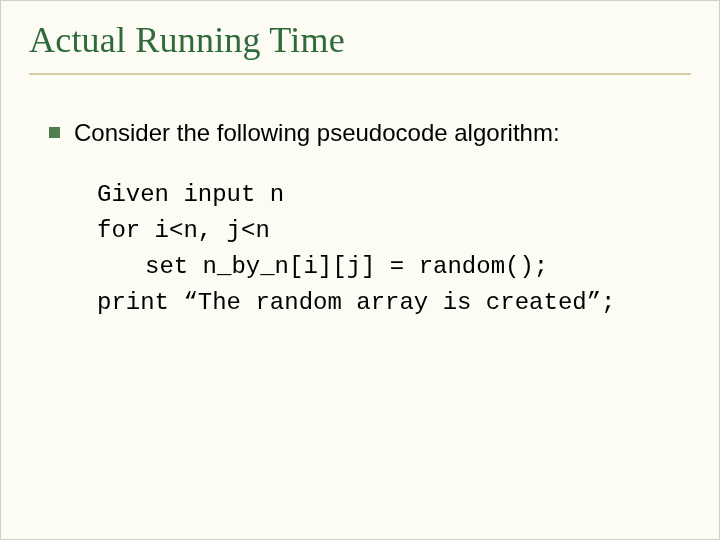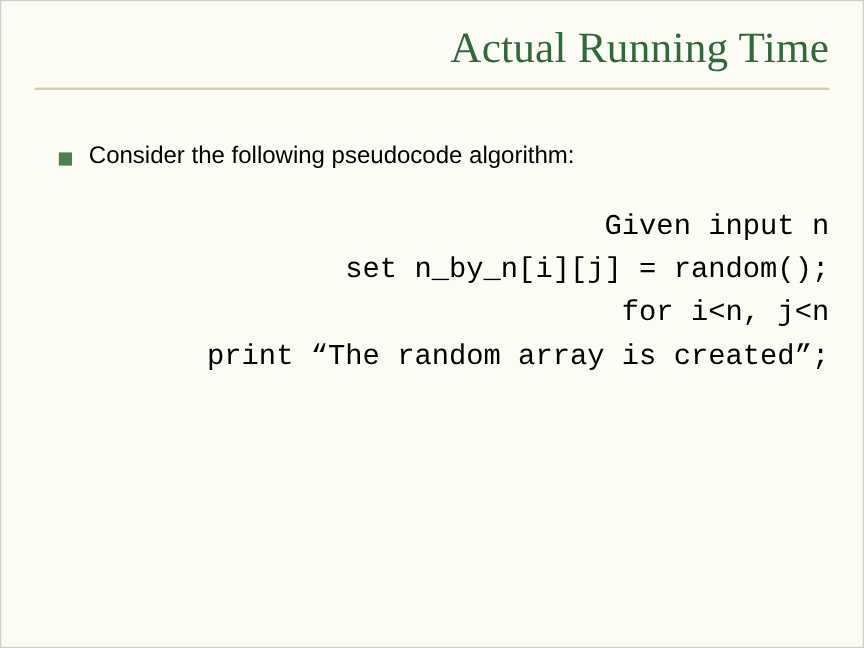--- a/index.html
+++ b/index.html
@@ -1,15 +1,15 @@
 <!DOCTYPE html>
 <html><head>
 <meta charset="utf-8">
 <style>
-  * { margin: 0; padding: 0; box-sizing: border-box; text-align: right; }
+  * { margin: 0; padding: 0; box-sizing: border-box; }
   html, body { width: 720px; height: 540px; overflow: hidden; }
   body {
     background: #fcfbf4;
     font-family: Arial, Helvetica, sans-serif;
     position: relative;
     border: 1px solid #cfcfcf;
   }
   .slide {
     width: 100%; height: 100%;
     padding: 18px 28px 28px 28px;
@@ -29,21 +29,21 @@
   }
   .body {
     margin-top: 42px;
     padding-left: 20px;
   }
   .bullet-row {
     display: flex;
     align-items: flex-start;
     gap: 14px;
     color: #000;
-    font-size: 20px;
+    font-size: 24px;
     line-height: 1.35;
   }
   .bullet-icon {
     width: 11px; height: 11px;
     background: #4f7f4f;
     flex: 0 0 auto;
     margin-top: 10px;
   }
   .code-block {
     margin-top: 28px;
@@ -65,20 +65,20 @@
 
   <div class="body">
 
     <div class="bullet-row">
       <span class="bullet-icon"></span>
       <span>Consider the following pseudocode algorithm:</span>
     </div>
 
     <div class="code-block">
       <div class="code-line">Given input n</div>
+      <div class="code-line">for i&lt;n, j&lt;n</div>
       <div class="code-line indent-1">set n_by_n[i][j] = random();</div>
-      <div class="code-line">for i&lt;n, j&lt;n</div>
       <div class="code-line">print “The random array is created”;</div>
     </div>
 
   </div>
 
 </div>
 
 </body></html>

